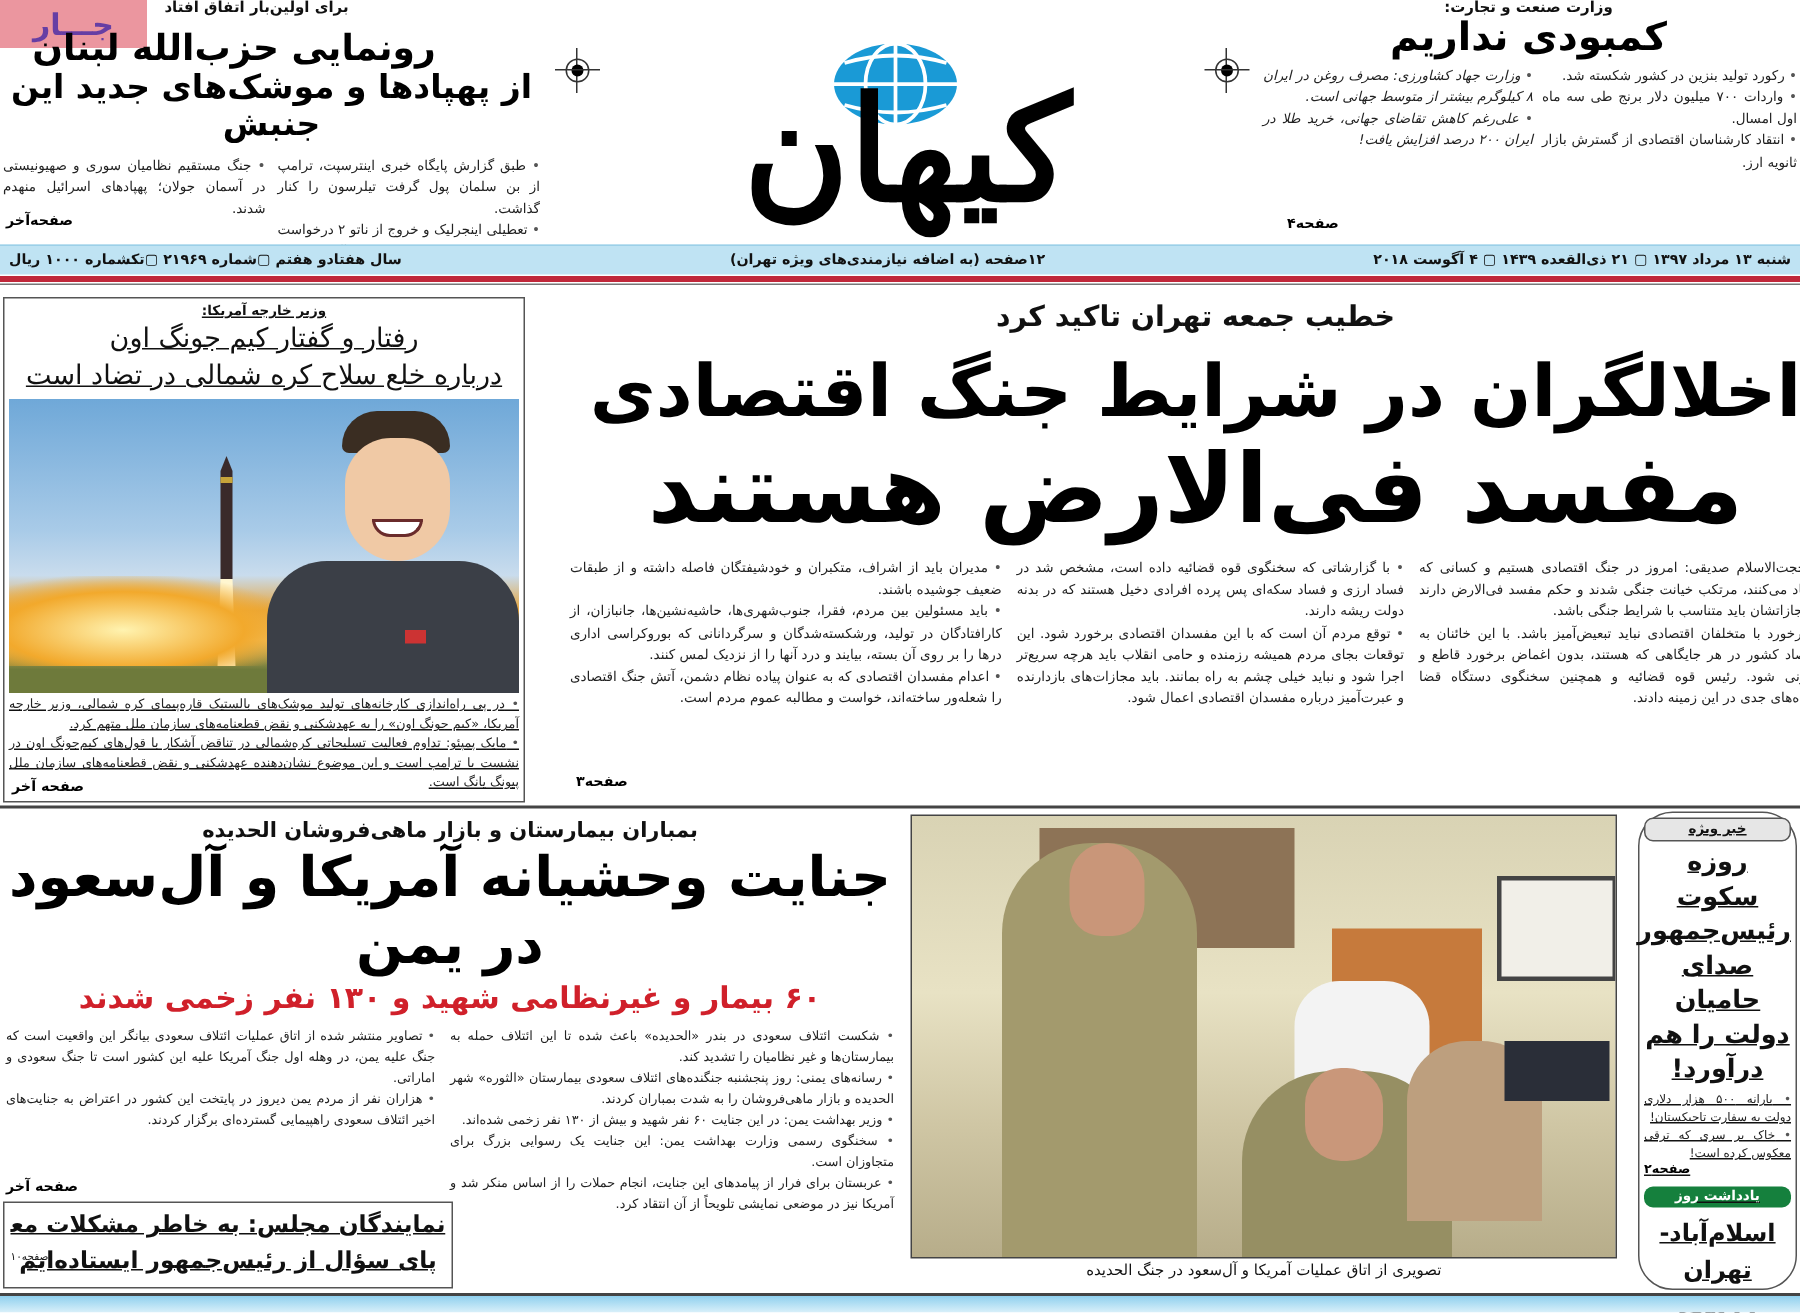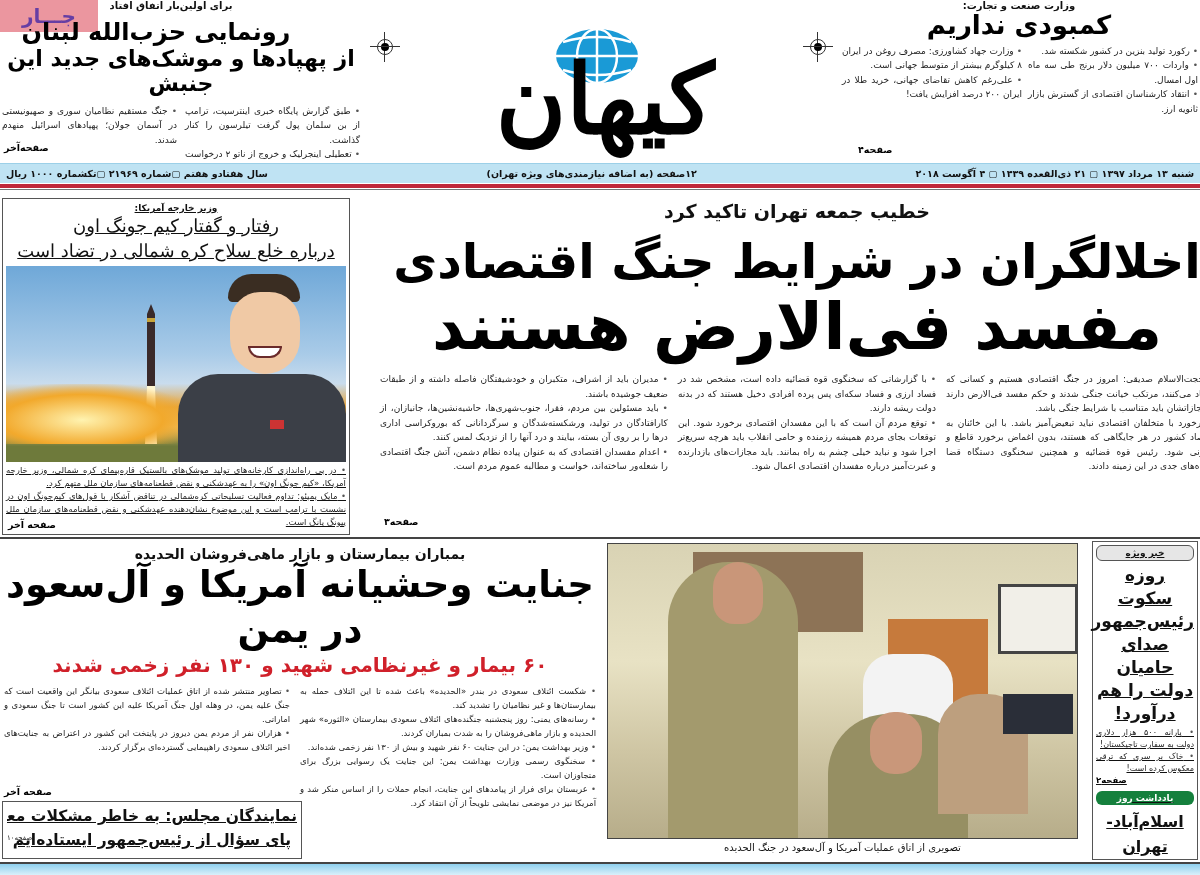--- a/index.html
+++ b/index.html
@@ -83,21 +83,21 @@
 
 <div class="abs" style="left:838px;top:0;width:362px;height:160px;">
   <div class="kicker">وزارت صنعت و تجارت:</div>
   <div class="mast-headline" style="font-size:26px;">کمبودی نداریم</div>
   <div style="display:flex;gap:6px;margin-top:4px;padding:0 2px;">
     <div class="bullets" style="width:170px;">
       <p>رکورد تولید بنزین در کشور شکسته شد.</p>
       <p>واردات ۷۰۰ میلیون دلار برنج طی سه ماه اول امسال.</p>
       <p>انتقاد کارشناسان اقتصادی از گسترش بازار ثانویه ارز.</p>
     </div>
-    <div class="bullets" style="width:180px;">
+    <div class="bullets" style="width:180px;font-style:italic;">
       <p>وزارت جهاد کشاورزی: مصرف روغن در ایران ۸ کیلوگرم بیشتر از متوسط جهانی است.</p>
       <p>علی‌رغم کاهش تقاضای جهانی، خرید طلا در ایران ۲۰۰ درصد افزایش یافت!</p>
     </div>
   </div>
   <div class="pageref abs" style="left:20px;top:144px;">صفحه۴</div>
 </div>
 
 <div class="abs infobar">
   <span>شنبه ۱۳ مرداد ۱۳۹۷ ▢ ۲۱ ذی‌القعده ۱۴۳۹ ▢ ۴ آگوست ۲۰۱۸</span>
   <span>۱۲صفحه (به اضافه نیازمندی‌های ویژه تهران)</span>
@@ -190,21 +190,21 @@
   <div class="abs" style="left:60px;top:18px;width:130px;height:278px;background:#a39a6d;border-radius:60px 60px 0 0;"></div>
   <div class="abs" style="left:105px;top:18px;width:50px;height:62px;background:#c99679;border-radius:26px 26px 22px 22px;"></div>
   <div class="abs" style="left:255px;top:110px;width:90px;height:70px;background:#f3f3f3;border-radius:30px 30px 4px 4px;"></div>
   <div class="abs" style="left:220px;top:170px;width:140px;height:126px;background:#968f63;border-radius:60px 60px 0 0;"></div>
   <div class="abs" style="left:262px;top:168px;width:52px;height:62px;background:#c9977a;border-radius:24px;"></div>
   <div class="abs" style="left:330px;top:150px;width:90px;height:120px;background:#bd9f7e;border-radius:40px 40px 0 0;"></div>
   <div class="abs" style="left:395px;top:150px;width:70px;height:40px;background:#2a2e38;"></div>
 </div>
 <div class="abs" style="left:607px;top:842px;width:471px;text-align:center;font-size:10px;">تصویری از اتاق عملیات آمریکا و آل‌سعود در جنگ الحدیده</div>
 
-<div class="abs box" style="left:1092px;top:541px;width:106px;height:319px;padding:3px 3px;">
+<div class="abs box" style="left:1092px;top:541px;width:106px;height:319px;padding:3px 3px;border-radius:23px;">
   <div class="pill" style="background:#e6e6e6;border:1px solid #555;">خبر ویژه</div>
   <div style="font-size:17px;text-align:center;line-height:23px;margin-top:3px;font-weight:bold;">روزه سکوت رئیس‌جمهور صدای حامیان دولت را هم درآورد!</div>
   <div class="bullets" style="font-size:8px;line-height:12px;margin-top:2px;">
     <p>یارانه ۵۰۰ هزار دلاری دولت به سفارت تاجیکستان!</p>
     <p>خاک بر سری که ترقی معکوس کرده است!</p>
   </div>
   <div class="pageref" style="font-size:8.5px;text-align:left;">صفحه۲</div>
   <div class="pill" style="background:#15803d;color:#fff;margin-top:6px;">یادداشت روز</div>
   <div style="font-size:16px;font-weight:900;text-align:center;line-height:25px;margin-top:4px;">اسلام‌آباد-تهران فرصت دولت عمران‌خان</div>
 

